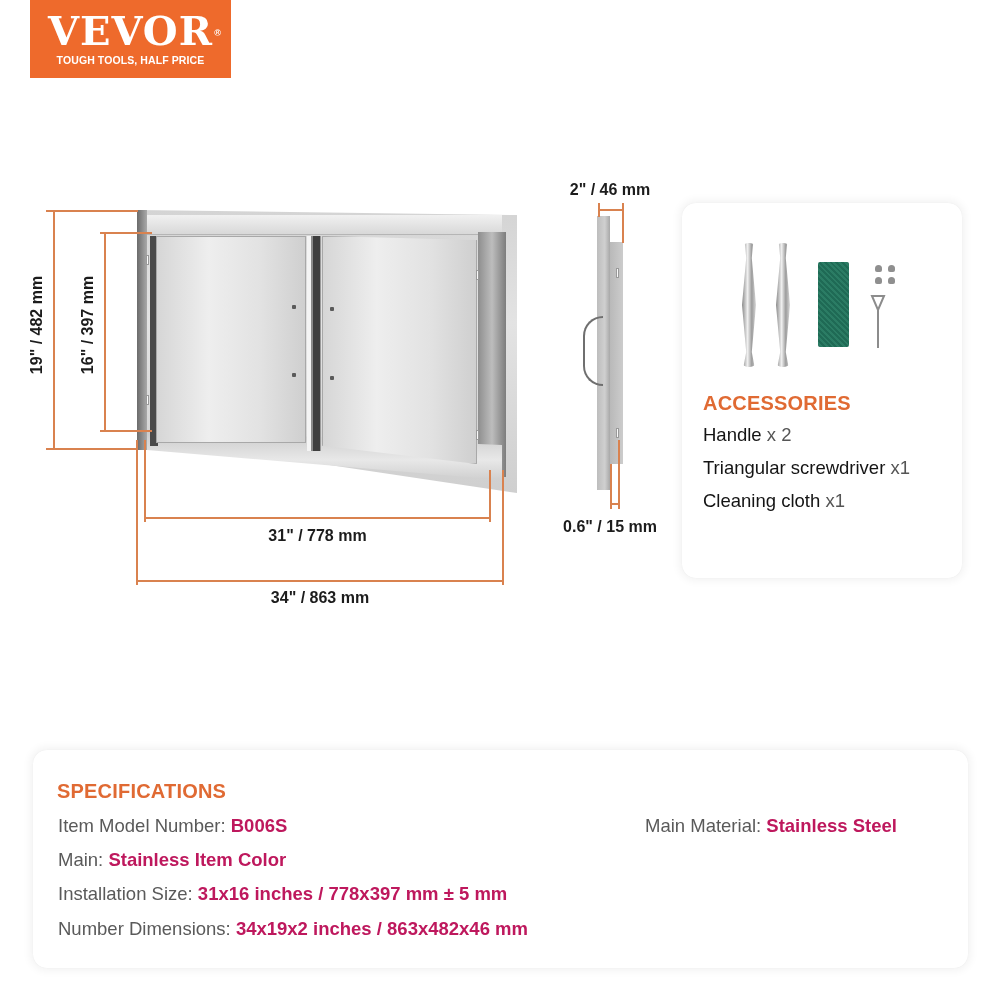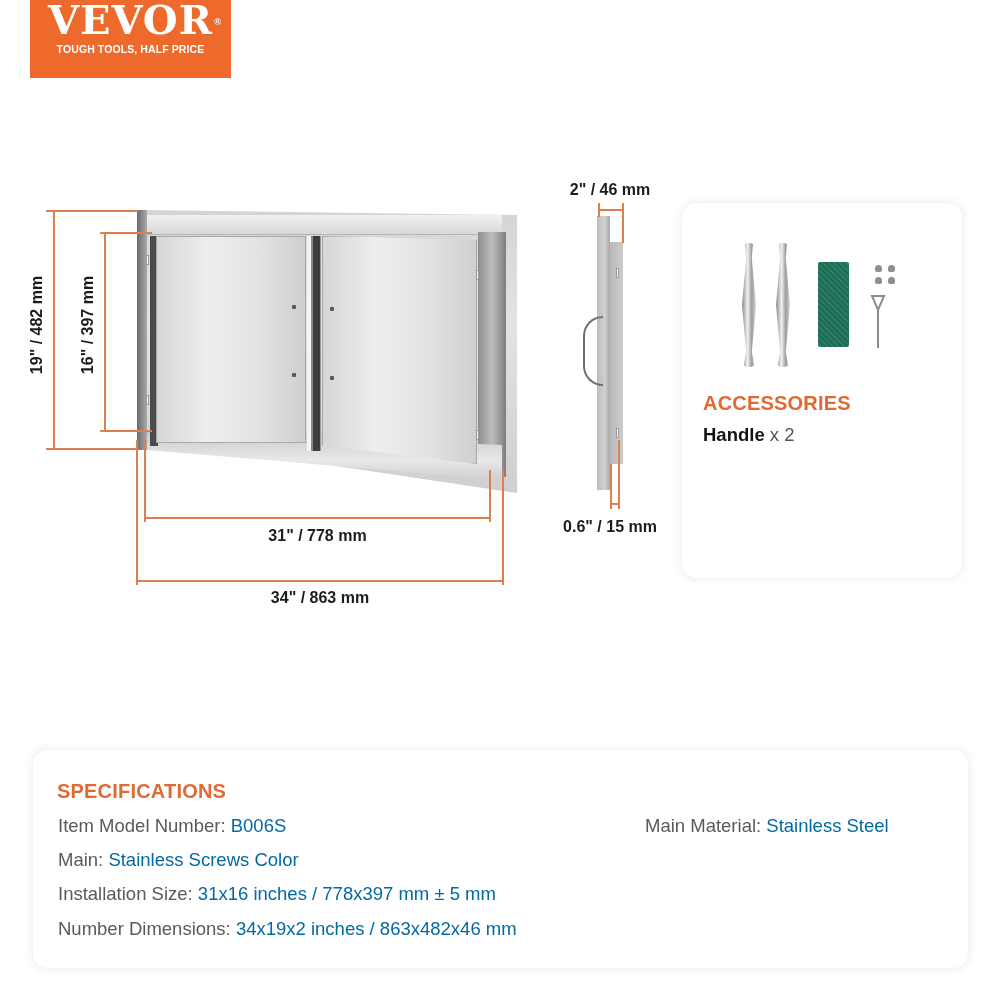--- a/index.html
+++ b/index.html
@@ -6,21 +6,21 @@
   html, body { width: 1000px; height: 1000px; background: #ffffff; overflow: hidden; }
   body { position: relative; font-family: "Liberation Sans", sans-serif; color: #1a1a1a; }
 
   
   .logo {
     position: absolute; left: 30px; top: 0; width: 201px; height: 78px;
     background: #ee6a2c; color: #fff; text-align: center;
   }
   .logo .brand {
     font-family: "DejaVu Serif", serif; font-weight: bold; font-size: 40px;
-    letter-spacing: 1px; line-height: 40px; position: relative;
+    letter-spacing: 1px; line-height: 40px; margin-top: 11px; position: relative;
     display: inline-block;
   }
   .logo .brand sup { font-size: 9px; position: absolute; right: -9px; top: 2px; font-family: "Liberation Sans", sans-serif; }
   .logo .tagline { font-size: 10.5px; font-weight: bold; margin-top: 3px; letter-spacing: 0.1px; }
 
   
   .dim { position: absolute; background: #d9824f; }
   .dim-label { position: absolute; font-weight: bold; font-size: 16px; color: #1c1c1c; white-space: nowrap; }
   .vlabel { transform: rotate(-90deg); transform-origin: center center; }
 
@@ -61,36 +61,36 @@
   
   .card { position: absolute; background: #fff; border-radius: 14px;
     box-shadow: 0 0 8px 3px rgba(0,0,0,0.05), 0 0 1px rgba(0,0,0,0.08); }
   .acc-card { left: 682px; top: 203px; width: 280px; height: 375px; }
   .spec-card { left: 33px; top: 750px; width: 935px; height: 218px; }
 
   .section-title { color: #e06a33; font-weight: bold; font-size: 20px; letter-spacing: 0.2px; }
   .acc-title { position: absolute; left: 21px; top: 189px; }
   .acc-list { position: absolute; left: 21px; top: 220px; list-style: none; }
   .acc-list li { font-size: 18.5px; height: 33px; line-height: 24px; white-space: nowrap; }
-  .acc-list .name { font-weight: bold; color: #141414; }
+  .acc-list .name { font-weight: normal; color: #141414; }
   .acc-list .qty { color: #555; font-weight: normal; }
 
   
   .handle-icon { position: absolute; width: 14px; height: 124px;
     background: linear-gradient(90deg, #8a8a8a, #f0f0f0 40%, #9c9c9c 70%, #d8d8d8);
     border-radius: 6px; clip-path: polygon(20% 0, 80% 0, 70% 12%, 100% 50%, 70% 88%, 90% 100%, 10% 100%, 30% 88%, 0 50%, 30% 12%); }
   .cloth-icon { position: absolute; left: 136px; top: 59px; width: 31px; height: 85px;
     background: repeating-linear-gradient(45deg, #1f6a55 0 2px, #2b7c64 2px 4px); border-radius: 2px; }
   .screw-icon { position: absolute; width: 7px; height: 7px; border-radius: 50% 50% 2px 2px; background: #8f8f8f; }
   .driver-icon { position: absolute; left: 188px; top: 91px; width: 16px; height: 55px; }
 
   .spec-title { position: absolute; left: 24px; top: 30px; }
   .spec-row { position: absolute; font-size: 18.5px; white-space: nowrap; }
   .spec-row .k { color: #5a5a5a; }
-  .spec-row .v { color: #0369a1; font-weight: normal; }
+  .spec-row .v { color: #be185d; font-weight: bold; }
 </style>
 </head>
 <body>
 
 <div class="logo">
   <div class="brand"><span>VEVOR</span><sup>®</sup></div>
   <div class="tagline">TOUGH TOOLS, HALF PRICE</div>
 </div>
 
 <div>
@@ -160,25 +160,27 @@
     <div class="screw-icon" style="left:193px;top:74px"></div>
     <div class="screw-icon" style="left:206px;top:74px"></div>
   </div>
   <svg class="driver-icon" viewBox="0 0 16 55">
     <path d="M2 2 L14 2 L8 16 Z" fill="none" stroke="#8c8c8c" stroke-width="2"></path>
     <line x1="8" y1="16" x2="8" y2="54" stroke="#8c8c8c" stroke-width="2"></line>
   </svg>
   <div class="section-title acc-title">ACCESSORIES</div>
   <ul class="acc-list">
     <li><span class="name">Handle</span><span class="qty"> x 2</span></li>
+    <li><span class="name">Triangular screwdriver</span><span class="qty"> x1</span></li>
+    <li><span class="name">Cleaning cloth</span><span class="qty"> x1</span></li>
   </ul>
 </div>
 
 <div class="card spec-card">
   <div class="section-title spec-title">SPECIFICATIONS</div>
 
   <div class="spec-row" style="left:25px;top:65px"><span class="k">Item Model Number: </span><span class="v">B006S</span></div>
-  <div class="spec-row" style="left:25px;top:99px"><span class="k">Main: </span><span class="v">Stainless Screws Color</span></div>
+  <div class="spec-row" style="left:25px;top:99px"><span class="k">Main: </span><span class="v">Stainless Item Color</span></div>
   <div class="spec-row" style="left:25px;top:133px"><span class="k">Installation Size: </span><span class="v">31x16 inches / 778x397 mm ± 5 mm</span></div>
   <div class="spec-row" style="left:25px;top:168px"><span class="k">Number Dimensions: </span><span class="v">34x19x2 inches / 863x482x46 mm</span></div>
 
   <div class="spec-row" style="left:612px;top:65px"><span class="k">Main Material: </span><span class="v">Stainless Steel</span></div>
 </div>
 
 </body></html>

